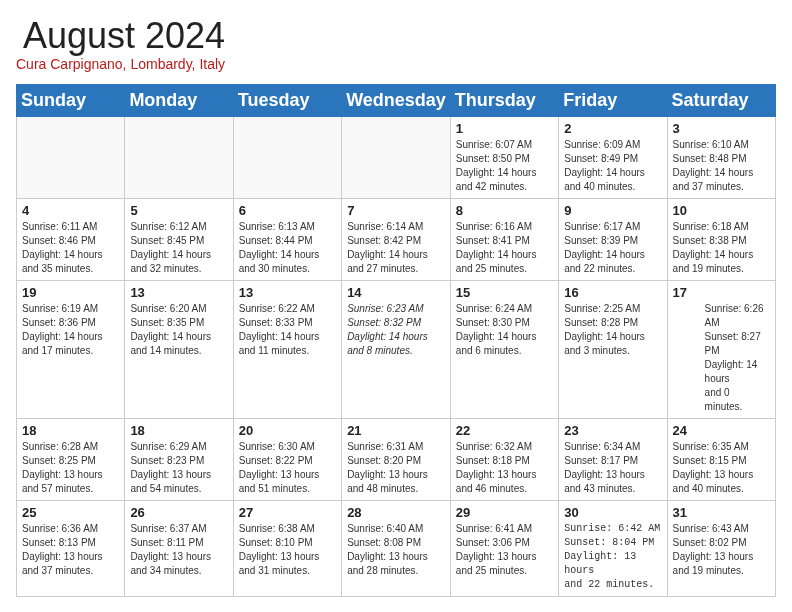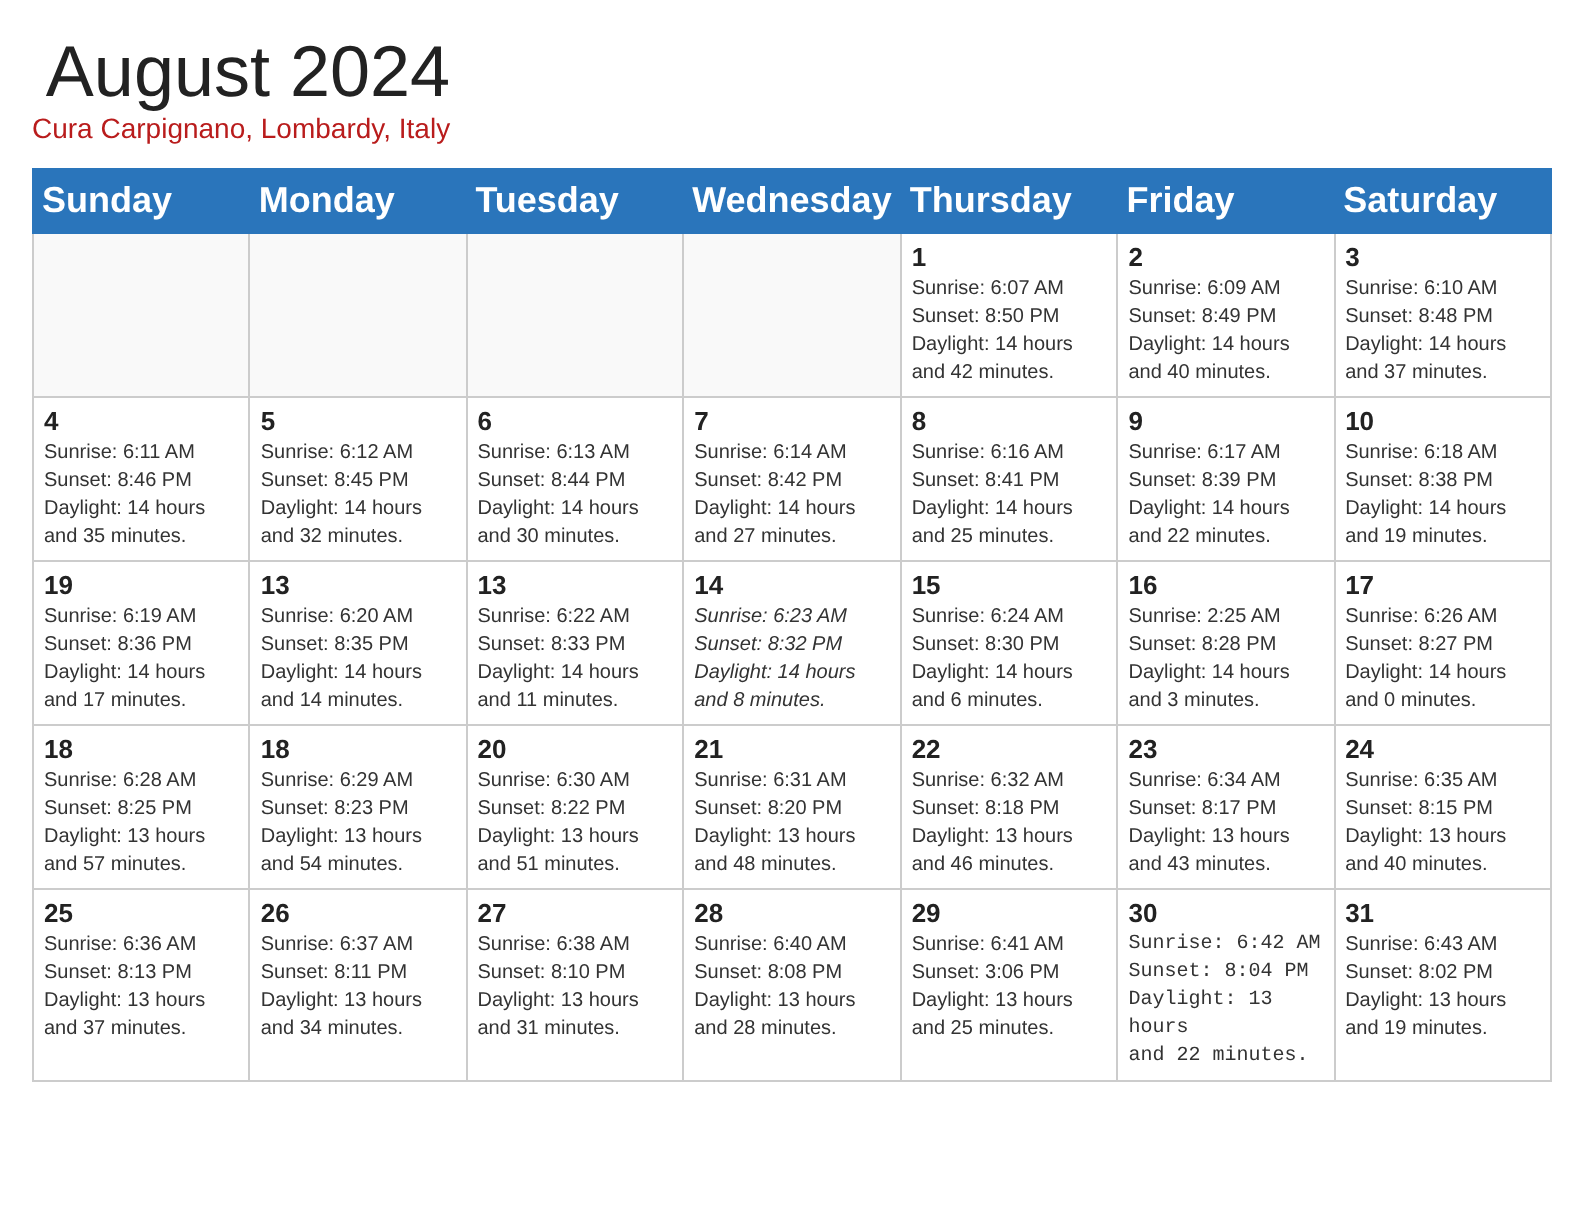--- a/index.html
+++ b/index.html
@@ -214,21 +214,21 @@
         </td>
         <td>
           <span class="day-number">16</span>
           <div class="day-info" style="white-space: pre-line;">Sunrise: 2:25 AM
 Sunset: 8:28 PM
 Daylight: 14 hours
 and 3 minutes.</div>
         </td>
         <td>
           <span class="day-number">17</span>
-          <div class="day-info" style="white-space: pre-line;">Sunrise: 6:26 AM
+          <div class="day-info" style="white-space: pre-line; margin-left: 32px;">Sunrise: 6:26 AM
 Sunset: 8:27 PM
 Daylight: 14 hours
 and 0 minutes.</div>
         </td>
       </tr>
       <tr>
         <td>
           <span class="day-number">18</span>
           <div class="day-info" style="white-space: pre-line;">Sunrise: 6:28 AM
 Sunset: 8:25 PM

